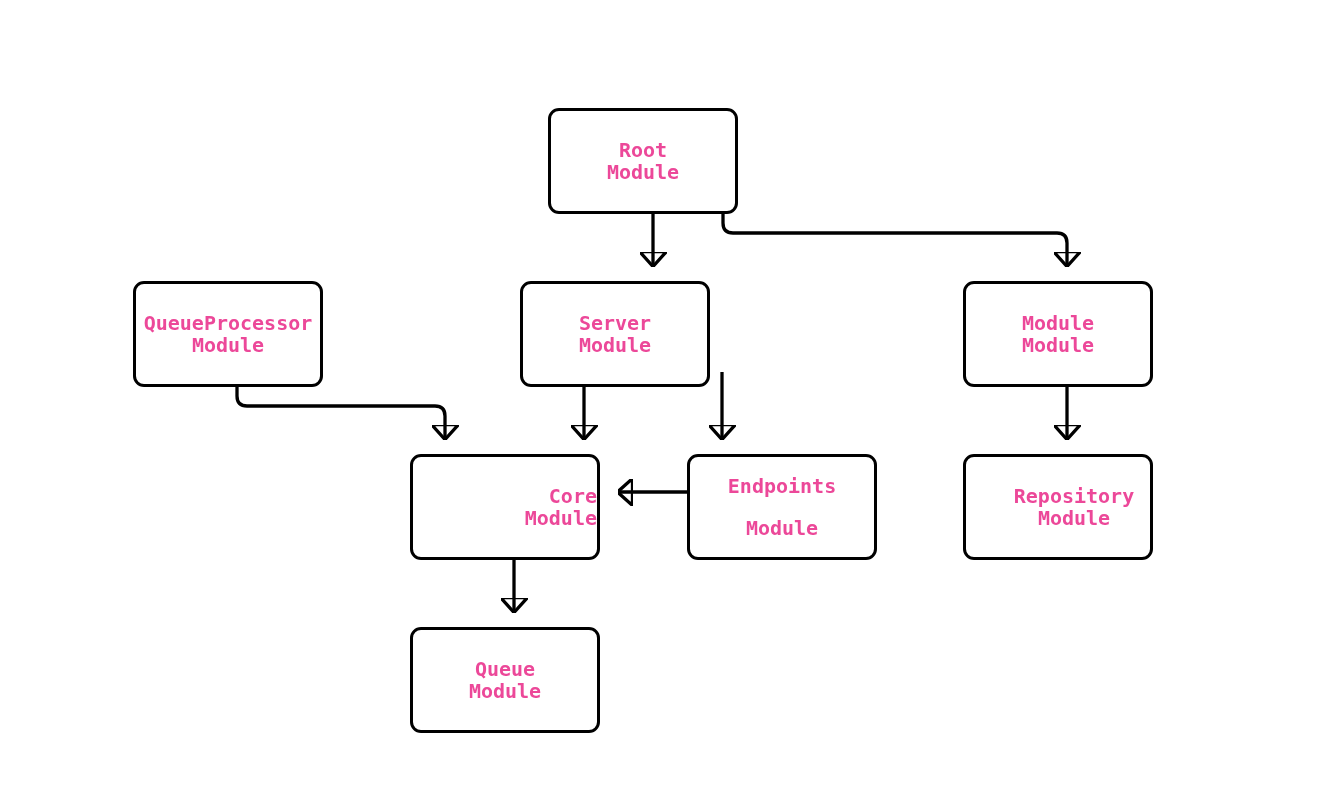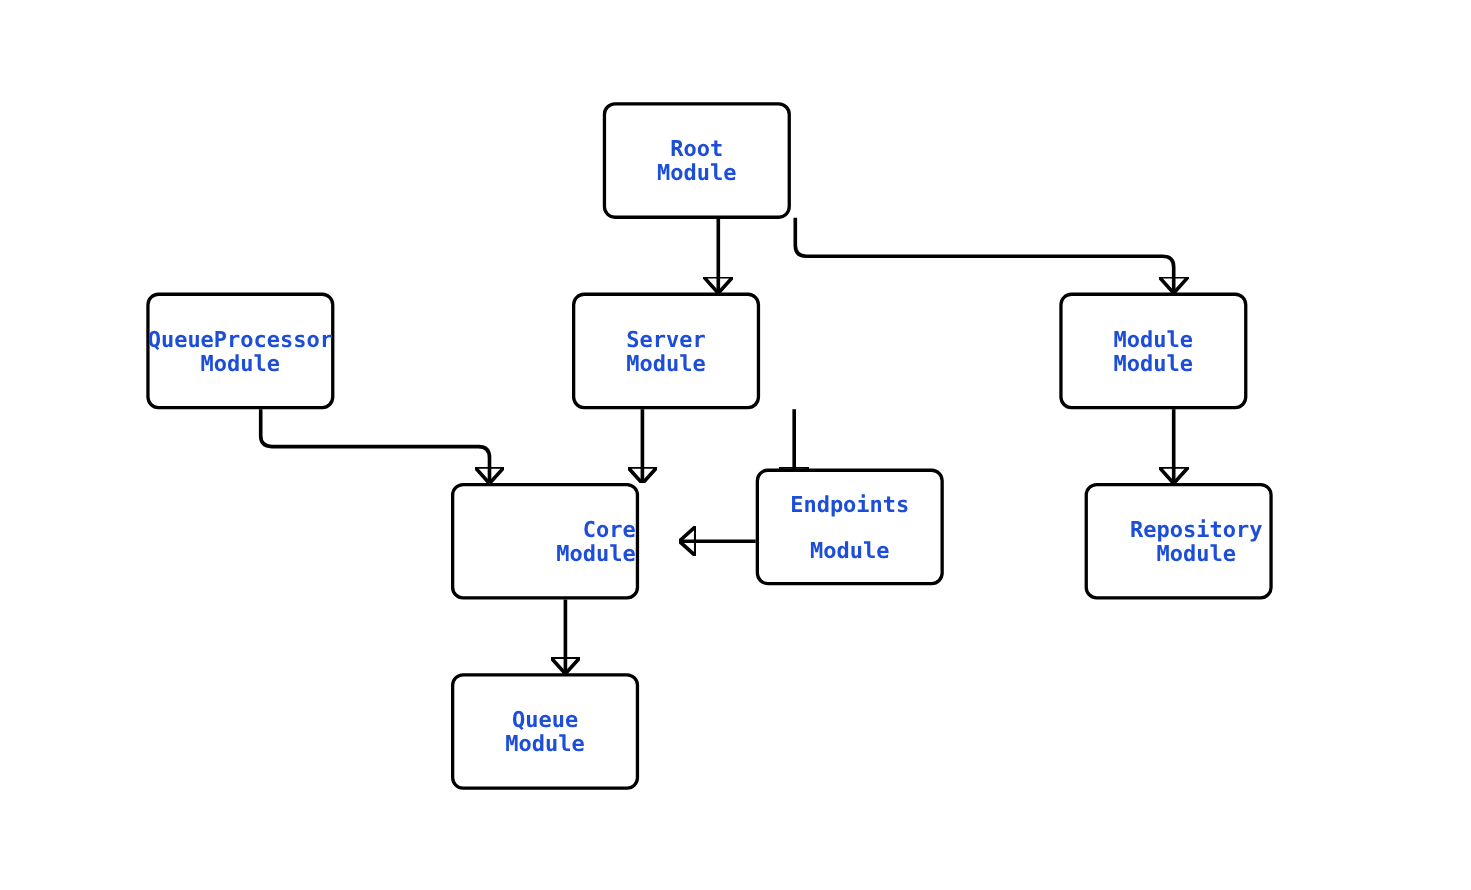--- a/index.html
+++ b/index.html
@@ -19,43 +19,44 @@
     left: 0;
     top: 0;
   }
   .edges path {
     fill: none;
     stroke: #000000;
     stroke-width: 3.3;
   }
   .node {
     position: absolute;
-    width: 171px;
+    width: 190px;
     height: 106px;
     box-sizing: border-box;
     background: #ffffff;
     border: 3.3px solid #000000;
     border-radius: 11px;
     display: flex;
     flex-direction: column;
     align-items: center;
     justify-content: center;
     text-align: center;
     font-weight: 700;
     font-size: 20px;
     line-height: 22px;
-    color: #1d4ed8;
+    color: #ec4899;
+    margin-top: 15px;
   }
   .node-root         { left: 548px; top:  93px; }
   .node-queueprocessor { left: 133px; top: 266px; }
   .node-server       { left: 520px; top: 266px; }
   .node-global       { left: 963px; top: 266px; }
   .node-core         { left: 410px; top: 439px; align-items: flex-end; }
-  .node-endpoints    { left: 687px; top: 426px; gap: 20px; }
-  .node-repository   { left: 986px; top: 439px; padding-left: 32px; }
+  .node-endpoints    { left: 687px; top: 439px; gap: 20px; }
+  .node-repository   { left: 963px; top: 439px; padding-left: 32px; }
   .node-queue        { left: 410px; top: 612px; justify-content: center; }
 </style>
 </head>
 <body>
 
 <div class="canvas">
 
   <svg class="edges" width="1337" height="809" viewBox="0 0 1337 809">
     <defs>
       <marker id="arrowhead" markerUnits="userSpaceOnUse" markerWidth="15" markerHeight="27" viewBox="0 0 15 27" refX="14.5" refY="13.5" orient="auto">

